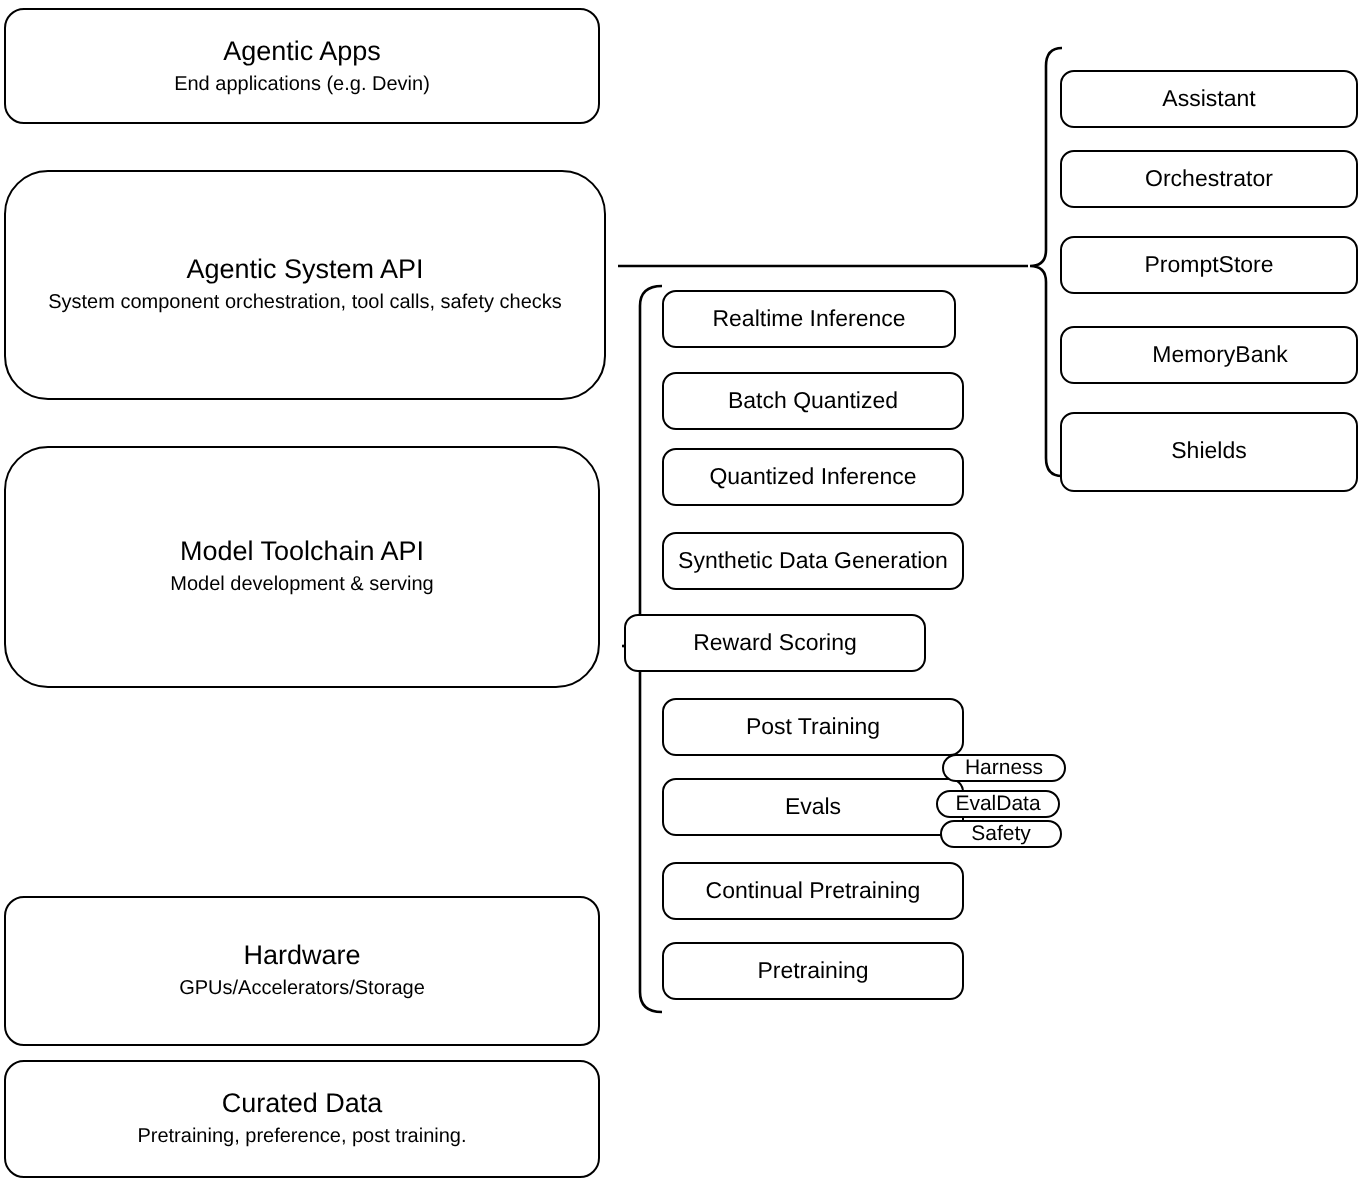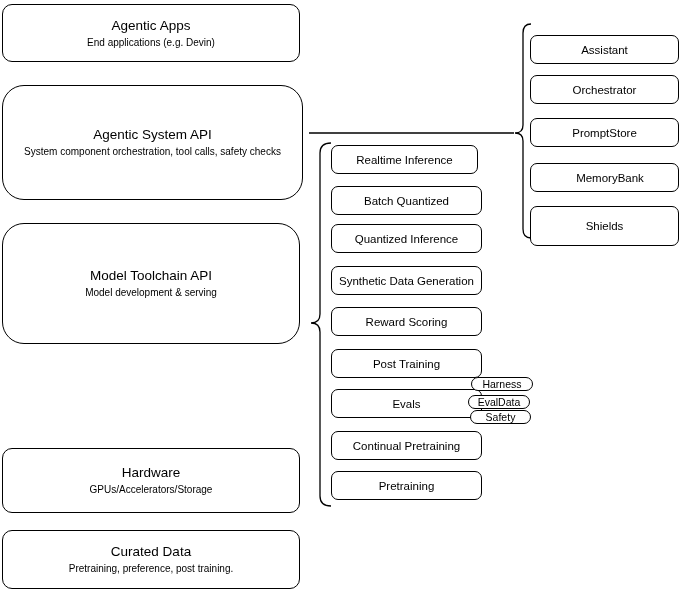--- a/index.html
+++ b/index.html
@@ -52,35 +52,35 @@
     <div class="node-title">Agentic System API</div>
     <div class="node-sub">System component orchestration, tool calls, safety checks</div>
   </div>
 
   <div class="node" style="left:2px; top:223px; width:298px; height:121px; border-radius:22px;">
     <div class="node-title">Model Toolchain API</div>
     <div class="node-sub">Model development &amp; serving</div>
   </div>
 
 
-  <div class="node" style="left:2px; top:448px; width:298px; height:65px;  border-radius:10px;">
+  <div class="node" style="left:2px; top:448px; width:298px; height:75px;  border-radius:10px;">
     <div class="node-title">Hardware</div>
     <div class="node-sub">GPUs/Accelerators/Storage</div>
   </div>
 
   <div class="node" style="left:2px; top:530px; width:298px; height:59px;  border-radius:10px;">
     <div class="node-title">Curated Data</div>
     <div class="node-sub">Pretraining, preference, post training.</div>
   </div>
 
   <div class="small-box" style="left:331px; top:145px; width:147px; height:29px;">Realtime Inference</div>
   <div class="small-box" style="left:331px; top:186px; width:151px; height:29px;">Batch Quantized</div>
   <div class="small-box" style="left:331px; top:224px; width:151px; height:29px;">Quantized Inference</div>
   <div class="small-box" style="left:331px; top:266px; width:151px; height:29px;">Synthetic Data Generation</div>
-  <div class="small-box" style="left:331px; top:307px; width:151px; height:29px;">Reward Scoring</div>
+  <div class="small-box" style="left:312px; top:307px; width:151px; height:29px;">Reward Scoring</div>
   <div class="small-box" style="left:331px; top:349px; width:151px; height:29px;">Post Training</div>
   <div class="small-box" style="left:331px; top:389px; width:151px; height:29px;">Evals</div>
   <div class="small-box" style="left:331px; top:431px; width:151px; height:29px;">Continual Pretraining</div>
   <div class="small-box" style="left:331px; top:471px; width:151px; height:29px;">Pretraining</div>
 
   <div class="pill" style="left:471px; top:377px; width:62px; height:14px;">Harness</div>
   <div class="pill" style="left:468px; top:395px; width:62px; height:14px;">EvalData</div>
   <div class="pill" style="left:470px; top:410px; width:61px; height:14px;">Safety</div>
 
   <div class="small-box" style="left:530px; top:35px;  width:149px; height:29px;">Assistant</div>

